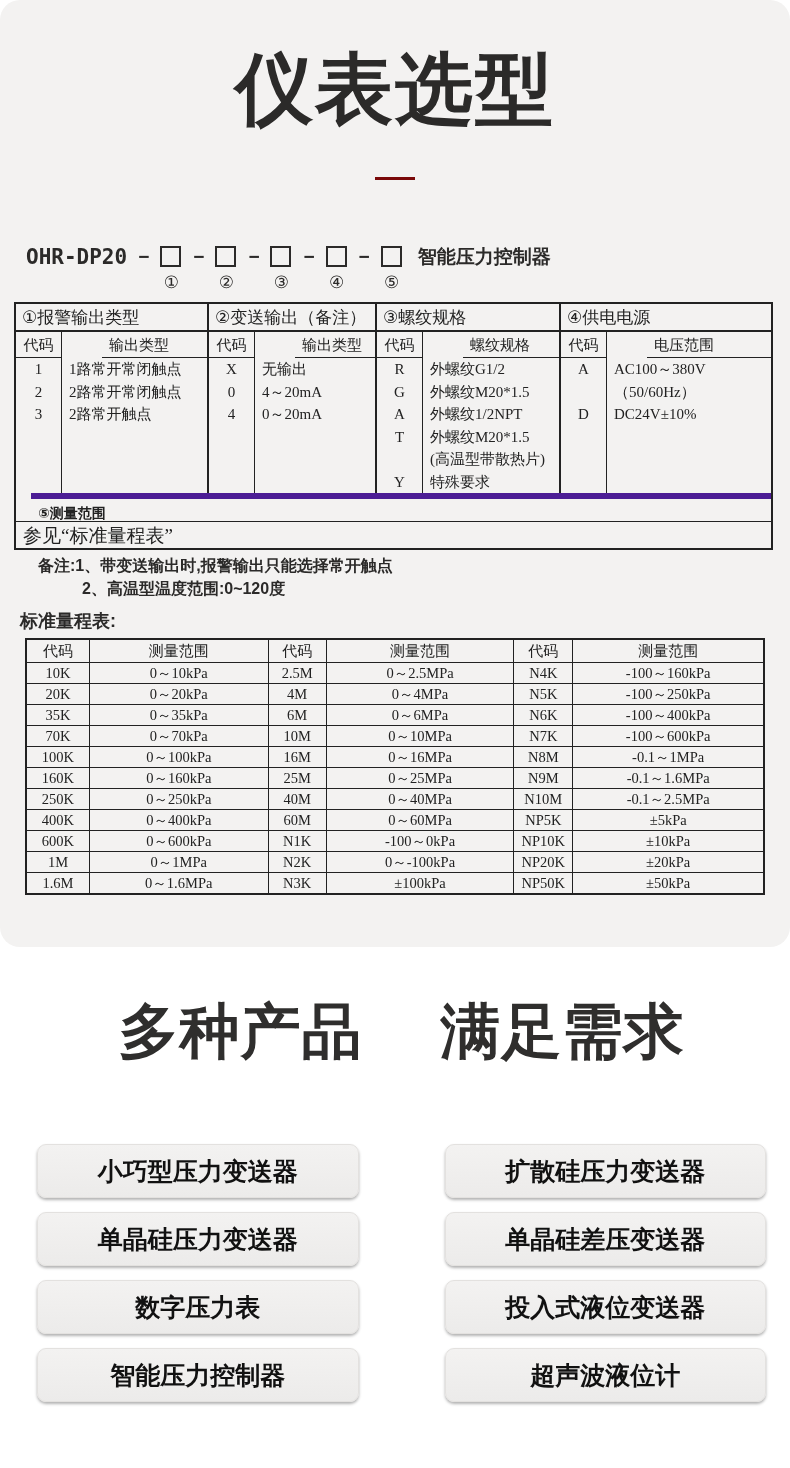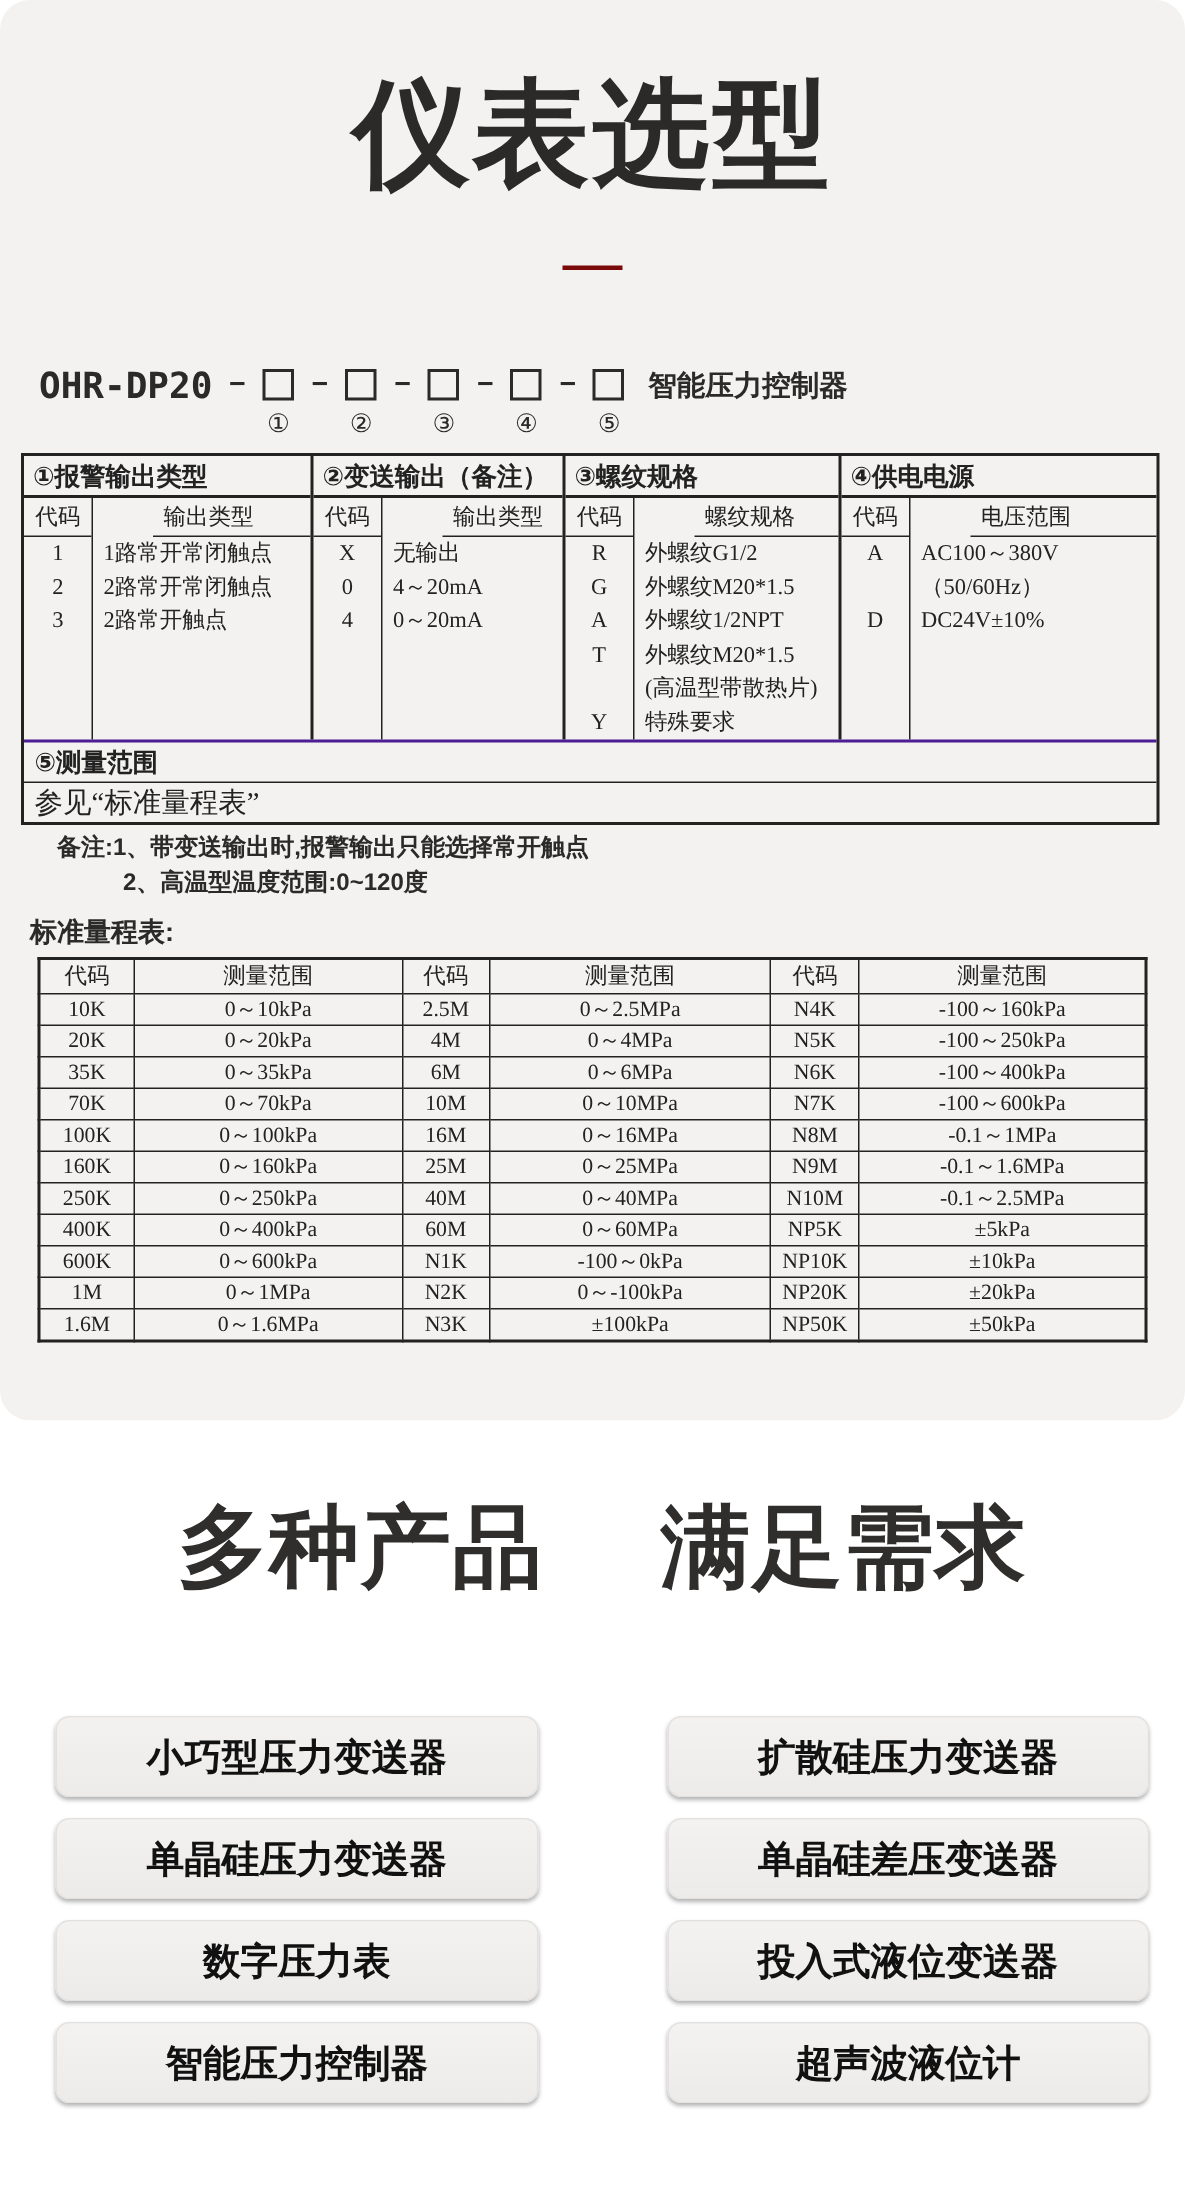--- a/index.html
+++ b/index.html
@@ -16,56 +16,56 @@
   }
   .accent-dash { width:40px; height:3px; background:#7a0909; margin:44px auto 0 auto; }
 
   
   .model-row {
     display:flex; align-items:center; gap:11px;
     margin:62px 0 30px 26px; height:30px; position:relative;
   }
   .model-prefix {
     font-family:"DejaVu Sans Mono","Liberation Mono",monospace;
-    font-size:24px; font-weight:bold; color:#2b2a29; letter-spacing:0px;
+    font-size:21px; font-weight:bold; color:#2b2a29; letter-spacing:0px;
   }
   .model-dash { font-size:19px; font-weight:bold; color:#2b2a29; }
   .box-unit { position:relative; width:22px; height:22px; }
   .model-box { display:block; width:21px; height:21px; border:2px solid #2b2a29; background:transparent; }
   .box-marker {
     position:absolute; top:26px; left:50%; transform:translateX(-50%);
     font-size:17px; color:#2b2a29; font-family:"Liberation Serif","DejaVu Serif",serif;
   }
   .model-suffix { font-size:19px; font-weight:bold; color:#2b2a29; margin-left:4px; }
 
   
   .sel-table {
     margin-left:14px; width:759px; border:2px solid #222; background:transparent;
     font-family:"Liberation Serif","DejaVu Serif",serif; color:#222;
   }
   .sections { display:flex; align-items:stretch; }
   .sec { display:flex; flex-direction:column; border-right:2px solid #222; }
   .sec:last-child { border-right:none; flex:1; }
   .sec-1 { width:193px; } .sec-2 { width:168px; } .sec-3 { width:184px; }
   .sec-h {
-    height:28px; line-height:28px; padding-left:6px; font-size:17px; font-weight:bold;
+    height:28px; line-height:28px; padding-left:6px; font-size:17px; font-weight:normal;
     border-bottom:2px solid #222; font-family:"Liberation Sans","DejaVu Sans",sans-serif;
     white-space:nowrap;
   }
   .sec-body { flex:1; display:flex; min-height:160px; }
   .codes { width:46px; border-right:1px solid #222; text-align:center; }
   .labels { flex:1; min-width:0; }
   .sub { height:26px; line-height:26px; font-size:15px; border-bottom:1px solid #222; }
   .labels .sub { padding-left:7px;margin-left:40px; }
   .cellrow { height:22.5px; line-height:22.5px; font-size:15px; white-space:nowrap; }
   .codes .cellrow:first-of-type, .labels .cellrow:first-of-type { margin-top:3px; }
   .labels .cellrow { padding-left:7px; }
   .range-head {
-    border-top:2px solid #4c1d95; height:28px; line-height:28px; padding-left:7px;
-    font-size:17px; font-weight:bold; font-family:"Liberation Sans","DejaVu Sans",sans-serif;
+    border-top:6px solid #4c1d95; height:28px; line-height:28px; padding-left:7px;
+    font-size:14px; font-weight:bold; font-family:"Liberation Sans","DejaVu Sans",sans-serif;margin-left:15px;
   }
   .range-note {
     border-top:1px solid #222; height:27px; line-height:27px; padding-left:7px; font-size:19px;
   }
 
   
   .notes { margin-top:4px; font-size:16px; font-weight:bold; color:#2b2a29; line-height:23px; }
   .notes .n1 { padding-left:38px; }
   .notes .n2 { padding-left:82px; }
 

